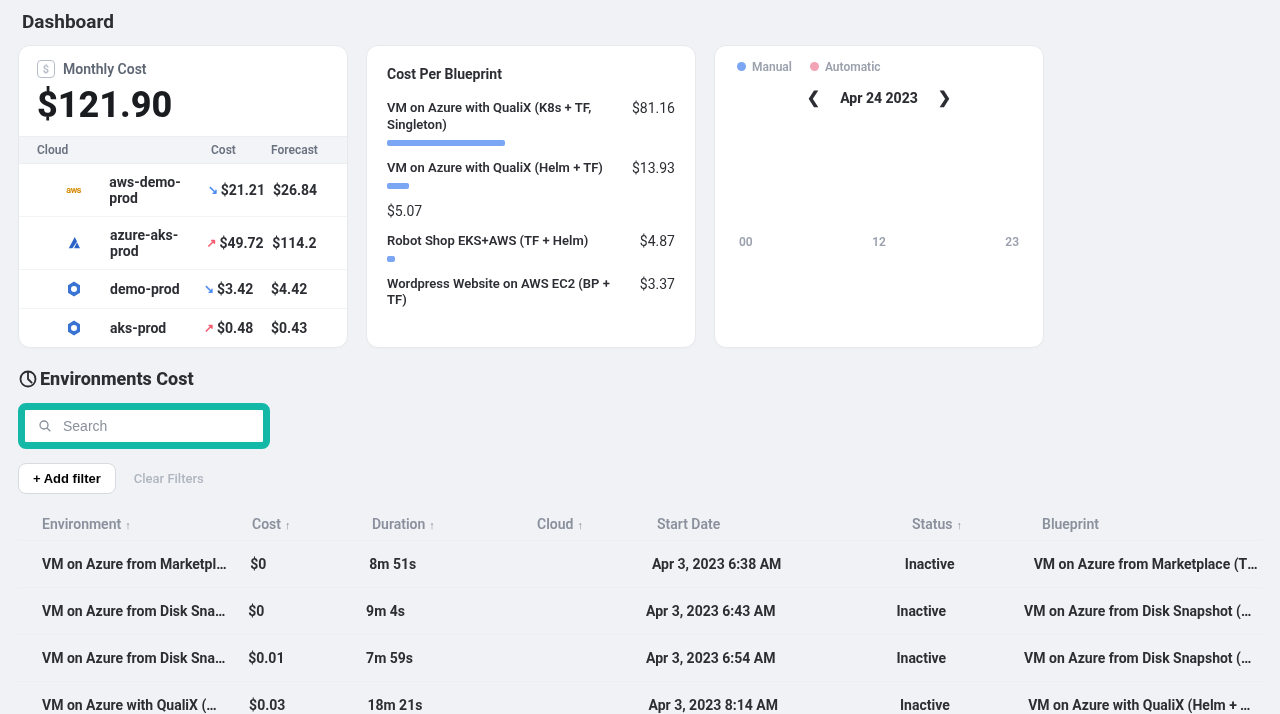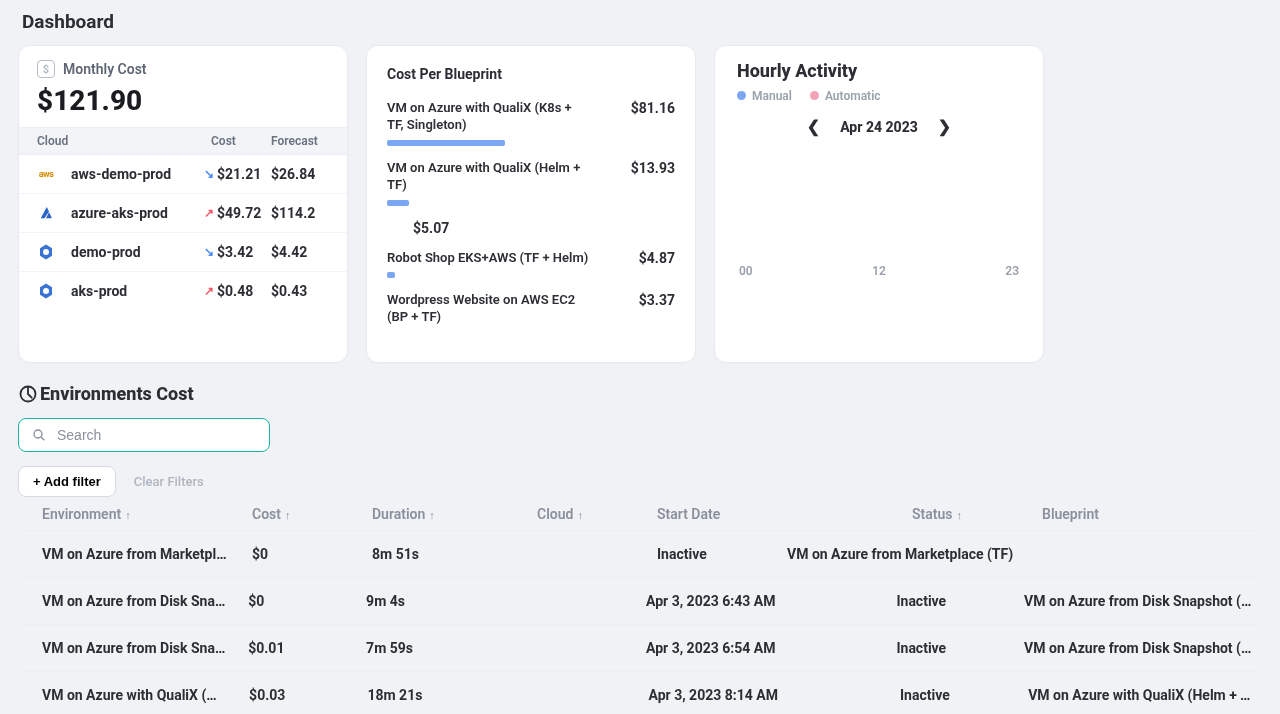--- a/index.html
+++ b/index.html
@@ -8,44 +8,44 @@
 
 .cards-row { display: flex; gap: 18px; margin-bottom: 20px; }
 .card { background: #fff; border: 1px solid #e7e9ed; border-radius: 12px; box-shadow: 0 1px 2px rgba(0,0,0,0.02); }
 
 
 .monthly-card { width: 330px; }
 .monthly-header { padding: 14px 18px 10px; }
 .monthly-label-row { display: flex; align-items: center; gap: 8px; margin-bottom: 6px; }
 .dollar-icon { width: 18px; height: 18px; border: 1.5px solid #b7bdc7; border-radius: 4px; display:flex; align-items:center; justify-content:center; font-size:11px; color:#b7bdc7; font-weight:700;}
 .monthly-label { font-size: 14px; font-weight: 600; color: #5e6674; }
-.monthly-amount { font-size: 28px; font-weight: 800; color:#1a1c20; }
+.monthly-amount { font-size: 36px; font-weight: 800; color:#1a1c20; }
 .cloud-table-head { display:flex; background:#f3f4f7; padding: 6px 18px; font-size:12px; font-weight:600; color:#6a7280; border-top:1px solid #eceef2; border-bottom:1px solid #eceef2;}
 .cth-cloud { flex: 1 1 auto; }
 .cth-cost { width: 60px; }
 .cth-forecast { width: 58px; text-align:left; }
 .cloud-row { display:flex; align-items:center; padding: 10px 18px; font-size:14px; font-weight:700; border-bottom:1px solid #f3f4f7; }
 .cloud-row:last-child { border-bottom:none; border-radius:0 0 12px 12px; }
-.cloud-name { flex:1 1 auto; display:flex; align-items:center; gap:16px; }
+.cloud-name { flex:1 1 auto; display:flex; align-items:center; gap:27px;margin-left:28px; }
 .provider-icon { width:18px; height:18px; display:inline-flex; align-items:center; justify-content:center; }
 .trend-col { width:16px; display:flex; justify-content:center; }
 .trend-up, .trend-down { font-size:12px; font-weight:700; }
 .trend-up { color:#f25b6e; }
 .trend-down { color:#4e8df5; }
 .cost-col { width: 54px; font-weight:700; }
 .forecast-col { width: 58px; font-weight:700; }
 
 
 .bp-card { width: 330px; padding: 16px 20px; }
 .bp-title { font-size: 14px; font-weight: 700; margin-bottom: 18px; margin-top:4px; }
 .bp-row { display:flex; gap:20px; margin-bottom: 14px; }
 .bp-left { flex:1 1 auto; }
 .bp-name { font-size:13px; font-weight:600; color:#2c2e33; margin-bottom:6px; line-height:1.3; }
 .bp-bar { height:6px; background:#7aa6f3; border-radius:2px; }
-.bp-cost { font-size:14px; font-weight:700; white-space:nowrap;margin-left:26px; }
+.bp-cost { font-size:14px; font-weight:400; white-space:nowrap; }
 
 
 .hourly-card { width: 330px; padding: 14px 22px 12px; }
 .hourly-title { font-size: 18px; font-weight: 800; margin-bottom: 8px; }
 .legend-row { display:flex; gap:18px; font-size:12px; color:#9aa1ad; font-weight:600; margin-bottom:14px; }
 .legend-dot { width:9px; height:9px; border-radius:50%; display:inline-block; margin-right:6px; }
 .dot-blue { background:#7aa6f3; }
 .dot-pink { background:#f2a3b6; }
 .date-nav { display:flex; align-items:center; justify-content:center; gap:20px; margin-bottom:12px; }
 .nav-arrow { font-size:16px; cursor:pointer; color:#2c2e33; font-weight:700; }
@@ -53,25 +53,25 @@
 .chart { height:110px; display:flex; align-items:flex-end; gap:1px; }
 .bar-item { flex:1; display:flex; flex-direction:column; }
 .bar-pink { background:#f5b9c8; width:100%; }
 .bar-blue { background:#7aa6f3; width:100%; }
 .axis { display:flex; justify-content:space-between; font-size:12px; color:#9aa1ad; font-weight:600; margin-top:6px; padding:0 2px; }
 
 
 .section-header { display:flex; align-items:center; gap:2px; margin-bottom:14px; }
 .section-icon { width:20px; height:20px; }
 .section-title { font-size:18px; font-weight:800; }
-.search-wrap { display:inline-flex; align-items:center; background:#fff; border:1px solid #14b8a6; border-radius:8px; padding:8px 12px; width:252px; margin-bottom:14px; gap:10px; }
+.search-wrap { display:inline-flex; align-items:center; background:#fff; border:7px solid #14b8a6; border-radius:8px; padding:8px 12px; width:252px; margin-bottom:14px; gap:10px; }
 .search-wrap svg { width:16px; height:16px; color:#8a919d; }
 .search-input { border:none; outline:none; font-size:14px; color:#2c2e33; flex:1; background:transparent; }
 .search-input::placeholder { color:#8a919d; }
-.filter-row { display:flex; align-items:center; gap:18px; margin-bottom:1px; }
+.filter-row { display:flex; align-items:center; gap:18px; margin-bottom:14px; }
 .add-filter-btn { background:#fff; border:1px solid #d7dae0; border-radius:8px; padding:7px 14px; font-size:13px; font-weight:700; cursor:pointer; }
 .clear-filters { font-size:13px; color:#b0b6c0; font-weight:500; cursor:pointer; }
 
 .env-head { display:flex; padding:8px 4px; font-size:14px; font-weight:600; color:#8a919d; border-bottom:1px solid #eceef2; }
 .env-row { display:flex; padding:15px 4px; font-size:14px; font-weight:700; border-bottom:1px solid #eceef2; }
 .col-env { width:230px; padding-left:20px; overflow:hidden; text-overflow:ellipsis; white-space:nowrap; }
 .col-cost2 { width:120px; }
 .col-dur { width:165px; }
 .col-cloud2 { width:120px; }
 .col-start { width:255px; }
@@ -195,21 +195,20 @@
         <div class="bp-row">
       <div class="bp-left">
             <div class="bp-name">Wordpress Website on AWS EC2 (BP + TF)</div>
           </div>
       <div class="bp-cost">$3.37</div>
     </div>
       </div>
   </div>
 
   <div class="card hourly-card">
-    <div class="hourly-title">Hourly Activity</div>
     <div class="legend-row">
       <span><span class="legend-dot dot-blue"></span><span>Manual</span></span>
       <span><span class="legend-dot dot-pink"></span><span>Automatic</span></span>
     </div>
     <div class="date-nav">
       <span class="nav-arrow">❮</span>
       <span class="date-label">Apr 24 2023</span>
       <span class="nav-arrow">❯</span>
     </div>
     <div class="chart" id="hourly-chart">
@@ -349,20 +348,21 @@
   <div class="col-start"><span>Start Date</span></div>
   <div class="col-status"><span>Status</span><span class="sort-arrow">↑</span></div>
   <div class="col-bp"><span>Blueprint</span></div>
 </div>
 <div id="env-rows">
     <div class="env-row">
       <div class="col-env">VM on Azure from Marketpl…</div>
       <div class="col-cost2">$0</div>
       <div class="col-dur">8m 51s</div>
       <div class="col-cloud2"></div>
+      <div class="col-start">Apr 3, 2023 6:38 AM</div>
       <div class="col-status">Inactive</div>
       <div class="col-bp">VM on Azure from Marketplace (TF)</div>
     </div>
     <div class="env-row">
       <div class="col-env">VM on Azure from Disk Sna…</div>
       <div class="col-cost2">$0</div>
       <div class="col-dur">9m 4s</div>
       <div class="col-cloud2"></div>
       <div class="col-start">Apr 3, 2023 6:43 AM</div>
       <div class="col-status">Inactive</div>

